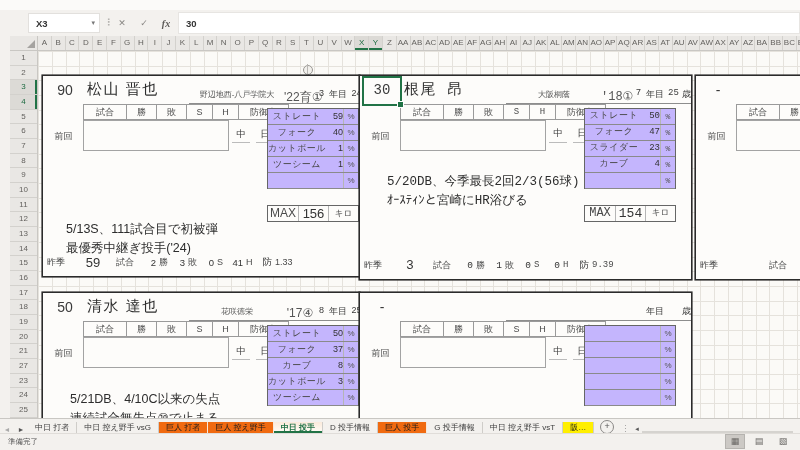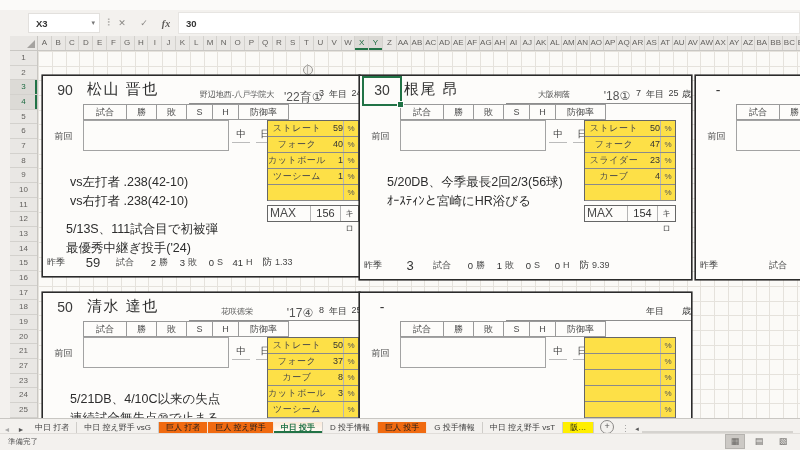--- a/index.html
+++ b/index.html
@@ -53,28 +53,28 @@
   .c-age{position:absolute;left:306px;top:12px;width:15px;font-size:9px;text-align:center;}
   .c-agel{position:absolute;left:322px;top:12px;width:14px;font-size:9px;}
   .c-hdrline{position:absolute;left:146px;top:27px;right:0;border-top:1px solid #8d8d8d;}
   .c-stats{position:absolute;left:40px;top:28px;height:16px;display:flex;}
   .c-sh{border:1px solid #9a9a9a;border-left:none;font-size:9px;color:#4a4a4a;display:flex;align-items:center;justify-content:center;}
   .c-sh:first-child{border-left:1px solid #9a9a9a;}
   .c-prev{position:absolute;left:3px;top:47px;width:35px;height:26px;font-size:9px;color:#4a4a4a;display:flex;align-items:center;justify-content:center;}
   .c-prevbox{position:absolute;left:40px;top:44px;width:146px;height:31px;border:1px solid #a3a3a3;}
   .c-naka{position:absolute;left:189px;top:49px;width:18px;height:18px;font-size:9.5px;text-align:center;line-height:18px;border-bottom:1px solid #bbb;}
   .c-hi{position:absolute;left:213px;top:49px;width:18px;height:18px;font-size:9.5px;text-align:center;line-height:18px;border-bottom:1px solid #bbb;}
-  .c-pitch{position:absolute;left:224px;top:44px;width:92px;border:1px solid #666;border-bottom:none;background:#fde047;}
+  .c-pitch{position:absolute;left:224px;top:32px;width:92px;border:1px solid #666;border-bottom:none;background:#c4b5fd;}
   .c-prow{height:16px;display:flex;border-bottom:1px solid #8a8a8a;}
   .c-pl{flex:1;font-size:9px;letter-spacing:0.5px;color:#4a4a4a;text-align:center;line-height:15px;white-space:nowrap;overflow:hidden;}
   .c-pv{width:17px;font-size:9px;text-align:right;line-height:15px;color:#333;}
   .c-pp{width:15px;font-size:8px;text-align:center;line-height:15px;color:#555;border-left:1px solid #b5b5b5;}
   .c-max{position:absolute;left:224px;top:129px;width:92px;height:17px;display:flex;border:1px solid #666;background:#fdfcfa;}
   .c-maxl{width:30px;font-size:12px;text-align:center;line-height:15px;color:#4a4a4a;}
-  .c-maxv{width:30px;font-size:11px;text-align:center;line-height:15px;color:#333;border-left:1px solid #b5b5b5;margin-left:12px;}
+  .c-maxv{width:30px;font-size:13px;text-align:center;line-height:15px;color:#333;border-left:1px solid #b5b5b5;}
   .c-maxu{flex:1;font-size:8.5px;text-align:center;line-height:15px;color:#4a4a4a;border-left:1px solid #b5b5b5;}
   .c-notesa{position:absolute;left:27px;top:97px;font-size:12.5px;color:#2d2d2d;line-height:19px;white-space:nowrap;}
   .c-notesb{position:absolute;left:23px;top:144px;font-size:12.5px;color:#2d2d2d;line-height:19px;white-space:nowrap;}
   .c-last{position:absolute;left:4px;bottom:4px;height:20px;display:flex;align-items:center;font-size:9px;color:#4a4a4a;}
   .cl-label{width:30px;}
   .cl-games{width:32px;font-size:13px;color:#333;text-align:center;}
   .cl-gamesl{width:32px;text-align:center;}
   .cl-n{min-width:15px;text-align:right;font-size:9.5px;color:#333;padding-left:3px;}
   .cl-u{min-width:14px;text-align:left;padding-left:3px;color:#4a4a4a;}
 
@@ -257,45 +257,41 @@
             <div class="c-pl"></div>
             <div class="c-pv"></div>
             <div class="c-pp">%</div>
           </div>
         </div>
         <div class="c-max">
           <div class="c-maxl">MAX</div>
           <div class="c-maxv">156</div>
           <div class="c-maxu">キロ</div>
         </div>
-        <div class="c-notesa">
-          <div class="c-noteline">vs左打者 .238(42-10)</div>
-          <div class="c-noteline">vs右打者 .238(42-10)</div>
-        </div>
         <div class="c-notesb">
           <div class="c-noteline">5/13S、111試合目で初被弾</div>
           <div class="c-noteline">最優秀中継ぎ投手('24)</div>
         </div>
         <div class="c-last">
           <div class="cl-label">昨季</div>
           <div class="cl-games">59</div>
           <div class="cl-gamesl">試合</div>
           <div class="cl-n">2</div>
           <div class="cl-u">勝</div>
           <div class="cl-n">3</div>
           <div class="cl-u">敗</div>
           <div class="cl-n">0</div>
           <div class="cl-u">S</div>
           <div class="cl-n">41</div>
           <div class="cl-u">H</div>
           <div class="cl-n">防</div>
           <div class="cl-u">1.33</div>
         </div>
       </div>
-      <div class="card" style="left: 321px; top: 24px; width: 333px; height: 205px;">
+      <div class="card" style="left: 321px; top: 24px; width: 333px; height: 205px; font-family: Liberation Mono, monospace;">
         <div class="c-num">30</div>
         <div class="c-name">根尾 昂</div>
         <div class="c-school">大阪桐蔭</div>
         <div class="c-draft">'18①</div>
         <div class="c-years">7</div>
         <div class="c-yearsl">年目</div>
         <div class="c-age">25</div>
         <div class="c-agel">歳</div>
         <div class="c-hdrline"></div>
         <div class="c-stats">

